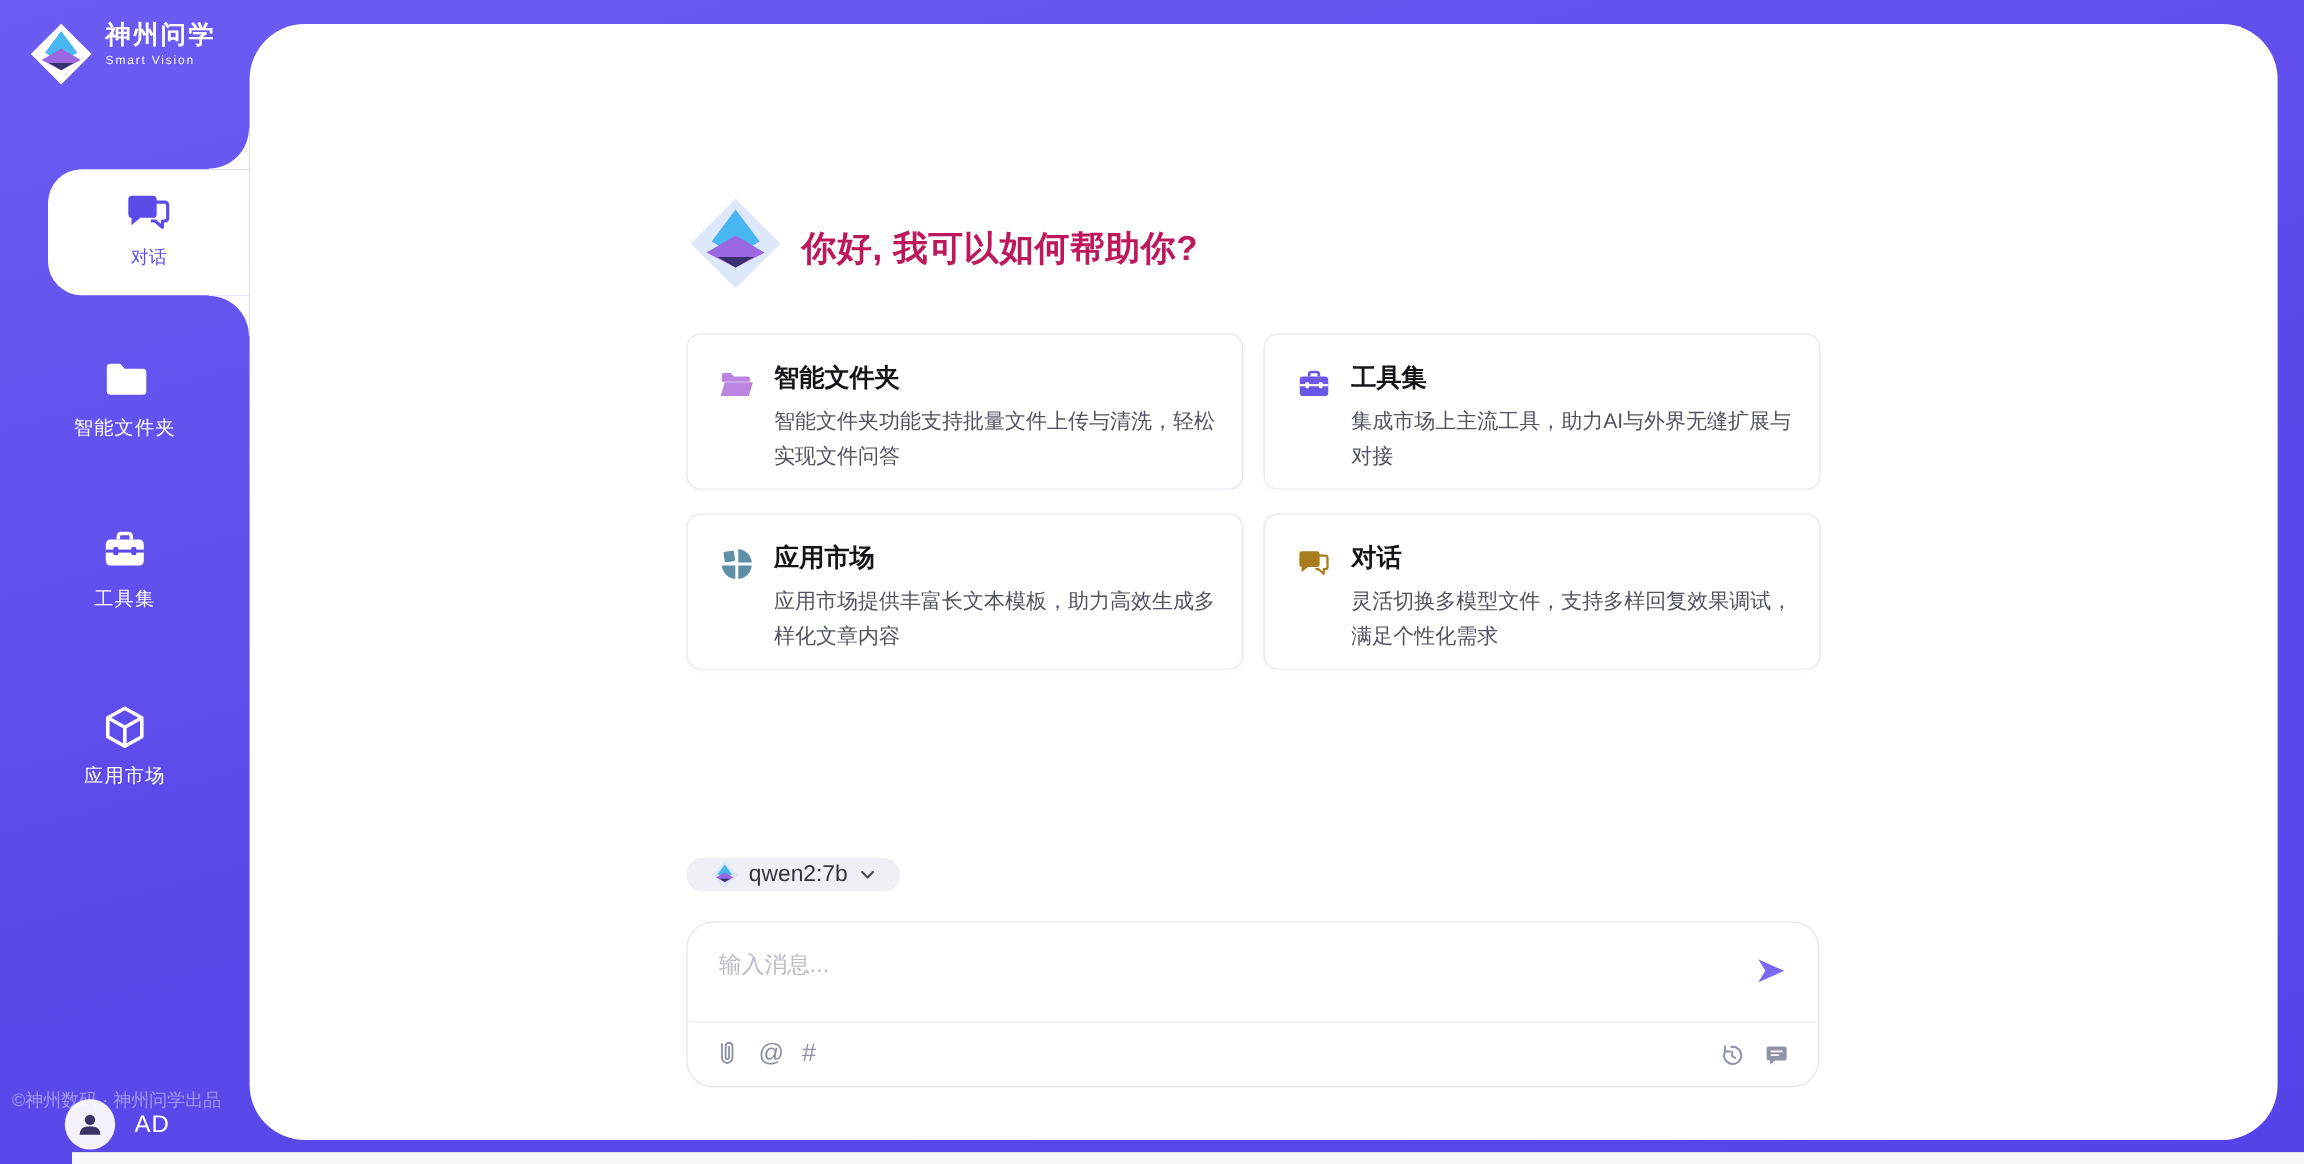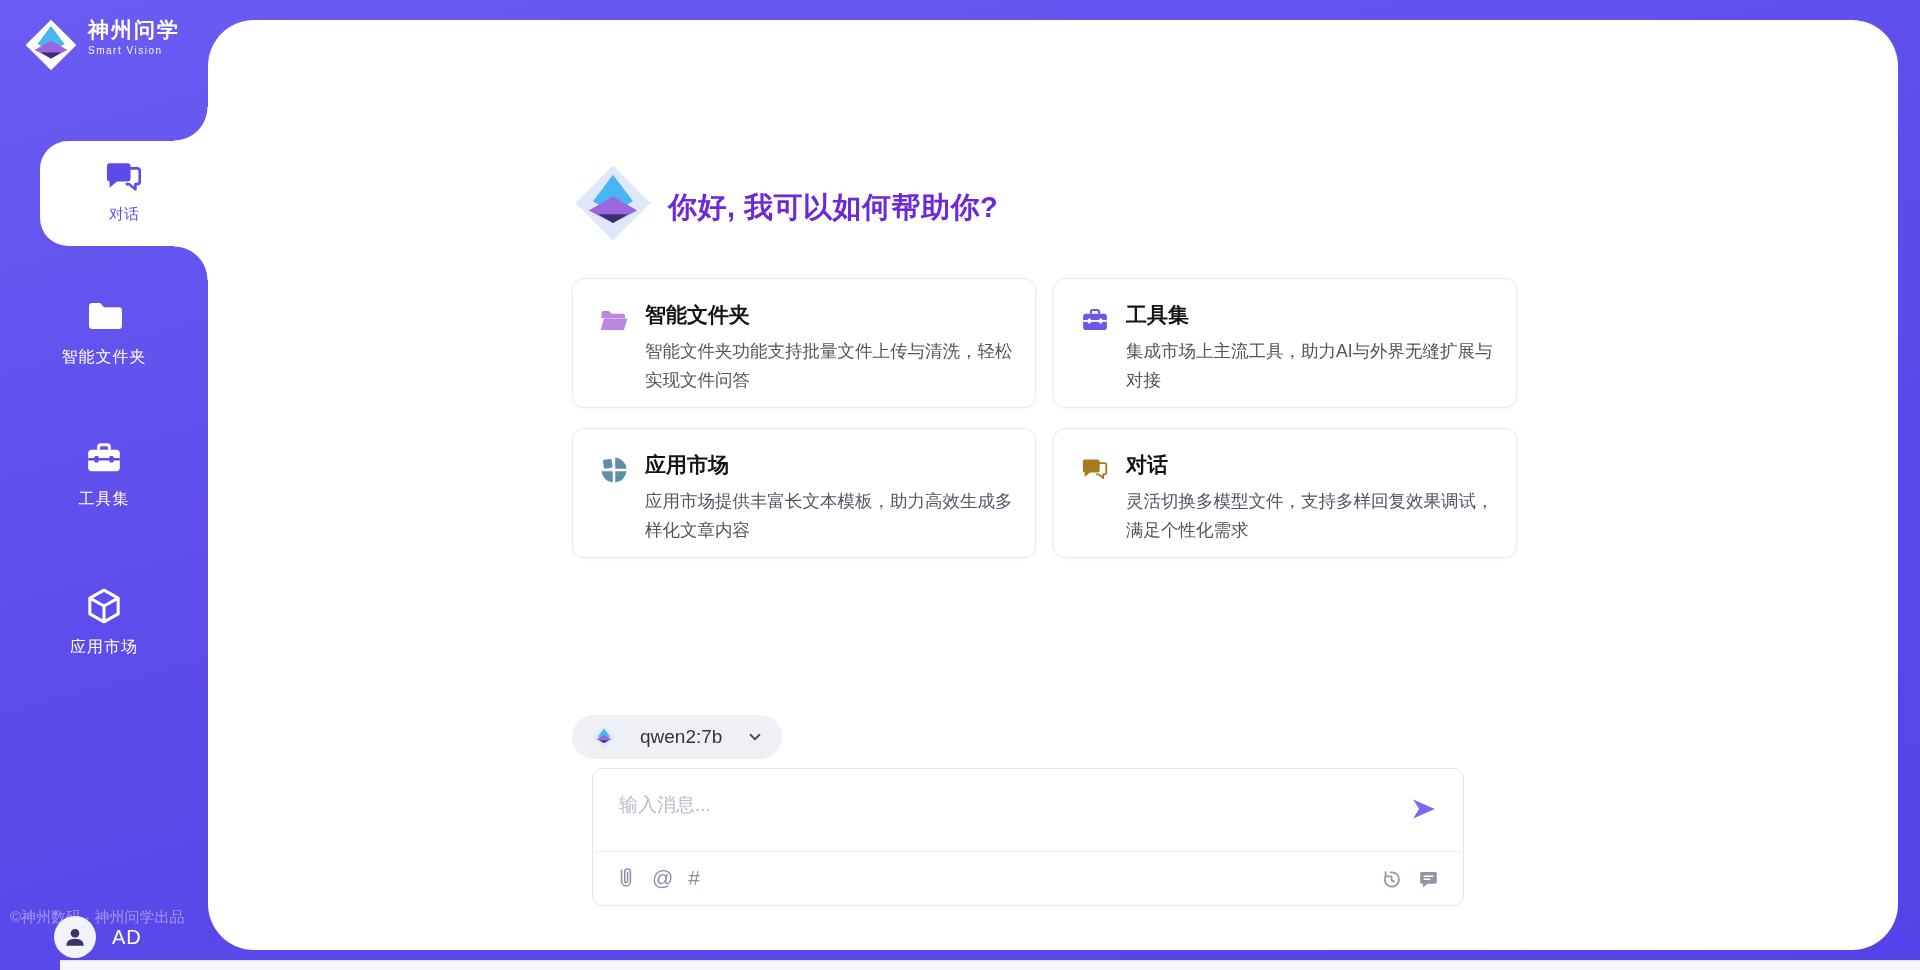--- a/index.html
+++ b/index.html
@@ -29,39 +29,39 @@
   .nav-item{position:absolute;left:0;width:208px;text-align:center;color:#fff;cursor:pointer;}
   .nav-item .nico{width:40px;height:40px;margin:0 auto 11px;color:#fff;--hole:#5a4bea;}
   .nav-item .nlabel{font-size:16px;letter-spacing:1px;}
   .userrow{position:absolute;left:54px;top:916px;display:flex;align-items:center;gap:16px;}
   .avatar{width:42px;height:42px;border-radius:50%;background:#f4f2fc;display:flex;align-items:center;justify-content:center;}
   .avatar svg{width:26px;height:26px;color:#3a3366;}
   .username{color:#fff;font-size:20px;letter-spacing:1px;}
   .side-footer{position:absolute;left:10px;top:908px;color:rgba(255,255,255,.42);font-size:15px;white-space:nowrap;text-align:right;}
   
   .greet-logo{position:absolute;left:573px;top:162px;width:80px;height:82px;}
-  .greet-text{position:absolute;left:668px;top:188px;font-size:29px;font-weight:700;color:#6d28d9;letter-spacing:.5px;}
+  .greet-text{position:absolute;left:668px;top:188px;font-size:29px;font-weight:700;color:#be185d;letter-spacing:.5px;}
   
   .card{position:absolute;width:464px;height:130px;background:#fff;border:1px solid #e9e9f0;
         border-radius:12px;box-sizing:border-box;box-shadow:0 1px 4px rgba(30,30,80,.04);cursor:pointer;}
   .card .cico{position:absolute;left:26px;top:26px;width:30px;height:30px;--hole:#ffffff;}
   .card .ctitle{position:absolute;left:72px;top:22px;font-size:21px;font-weight:700;color:#141419;}
   .card .cdesc{position:absolute;left:72px;top:58px;right:20px;font-size:17.5px;line-height:29px;color:#515460;}
   .card.p11{left:572px;top:278px;}  .card.p12{left:1053px;top:278px;}
   .card.p21{left:572px;top:428px;}  .card.p22{left:1053px;top:428px;}
   .c1{color:#bb86e0;} .c2{color:#6c58e8;} .c3{color:#5f8fa6;} .c4{color:#a87c1c;}
   
-  .model-pill{position:absolute;left:572px;top:715px;height:44px;display:inline-flex;align-items:center;
-        gap:24px;padding:0 18px 0 20px;background:#eff0f5;border-radius:22px;cursor:pointer;}
+  .model-pill{position:absolute;left:572px;top:715px;height:28px;display:inline-flex;align-items:center;
+        gap:8px;padding:0 18px 0 20px;background:#eff0f5;border-radius:22px;cursor:pointer;}
   .model-pill .dlogo{width:24px;height:24px;}
   .model-name{font-size:19px;color:#33343c;}
   .model-pill .chev{width:18px;height:18px;color:#4a4b55;}
   
-  .composer{position:absolute;left:592px;top:768px;width:872px;height:138px;box-sizing:border-box;
-        background:#fff;border:1.5px solid #e3e4eb;border-radius:10px;}
+  .composer{position:absolute;left:572px;top:768px;width:944px;height:138px;box-sizing:border-box;
+        background:#fff;border:1.5px solid #e3e4eb;border-radius:22px;}
   .msg-input{position:absolute;left:24px;top:14px;width:800px;height:42px;border:none;outline:none;
         font-size:19px;color:#33343c;font-family:inherit;background:transparent;}
   .msg-input::placeholder{color:#b9bcc9;}
   .send-btn{position:absolute;right:24px;top:26px;width:28px;height:28px;border:none;background:none;
         padding:0;color:#7a68f1;cursor:pointer;}
   .send-btn svg{width:26px;height:26px;}
   .comp-divider{position:absolute;left:1px;right:1px;top:82px;border-top:1px solid #edeef2;}
   .tools-left{position:absolute;left:22px;top:98px;display:flex;align-items:center;gap:15px;color:#8b91a5;}
   .tools-left svg{width:22px;height:22px;}
   .glyph-ico{font-size:21px;font-weight:500;line-height:22px;cursor:pointer;}

